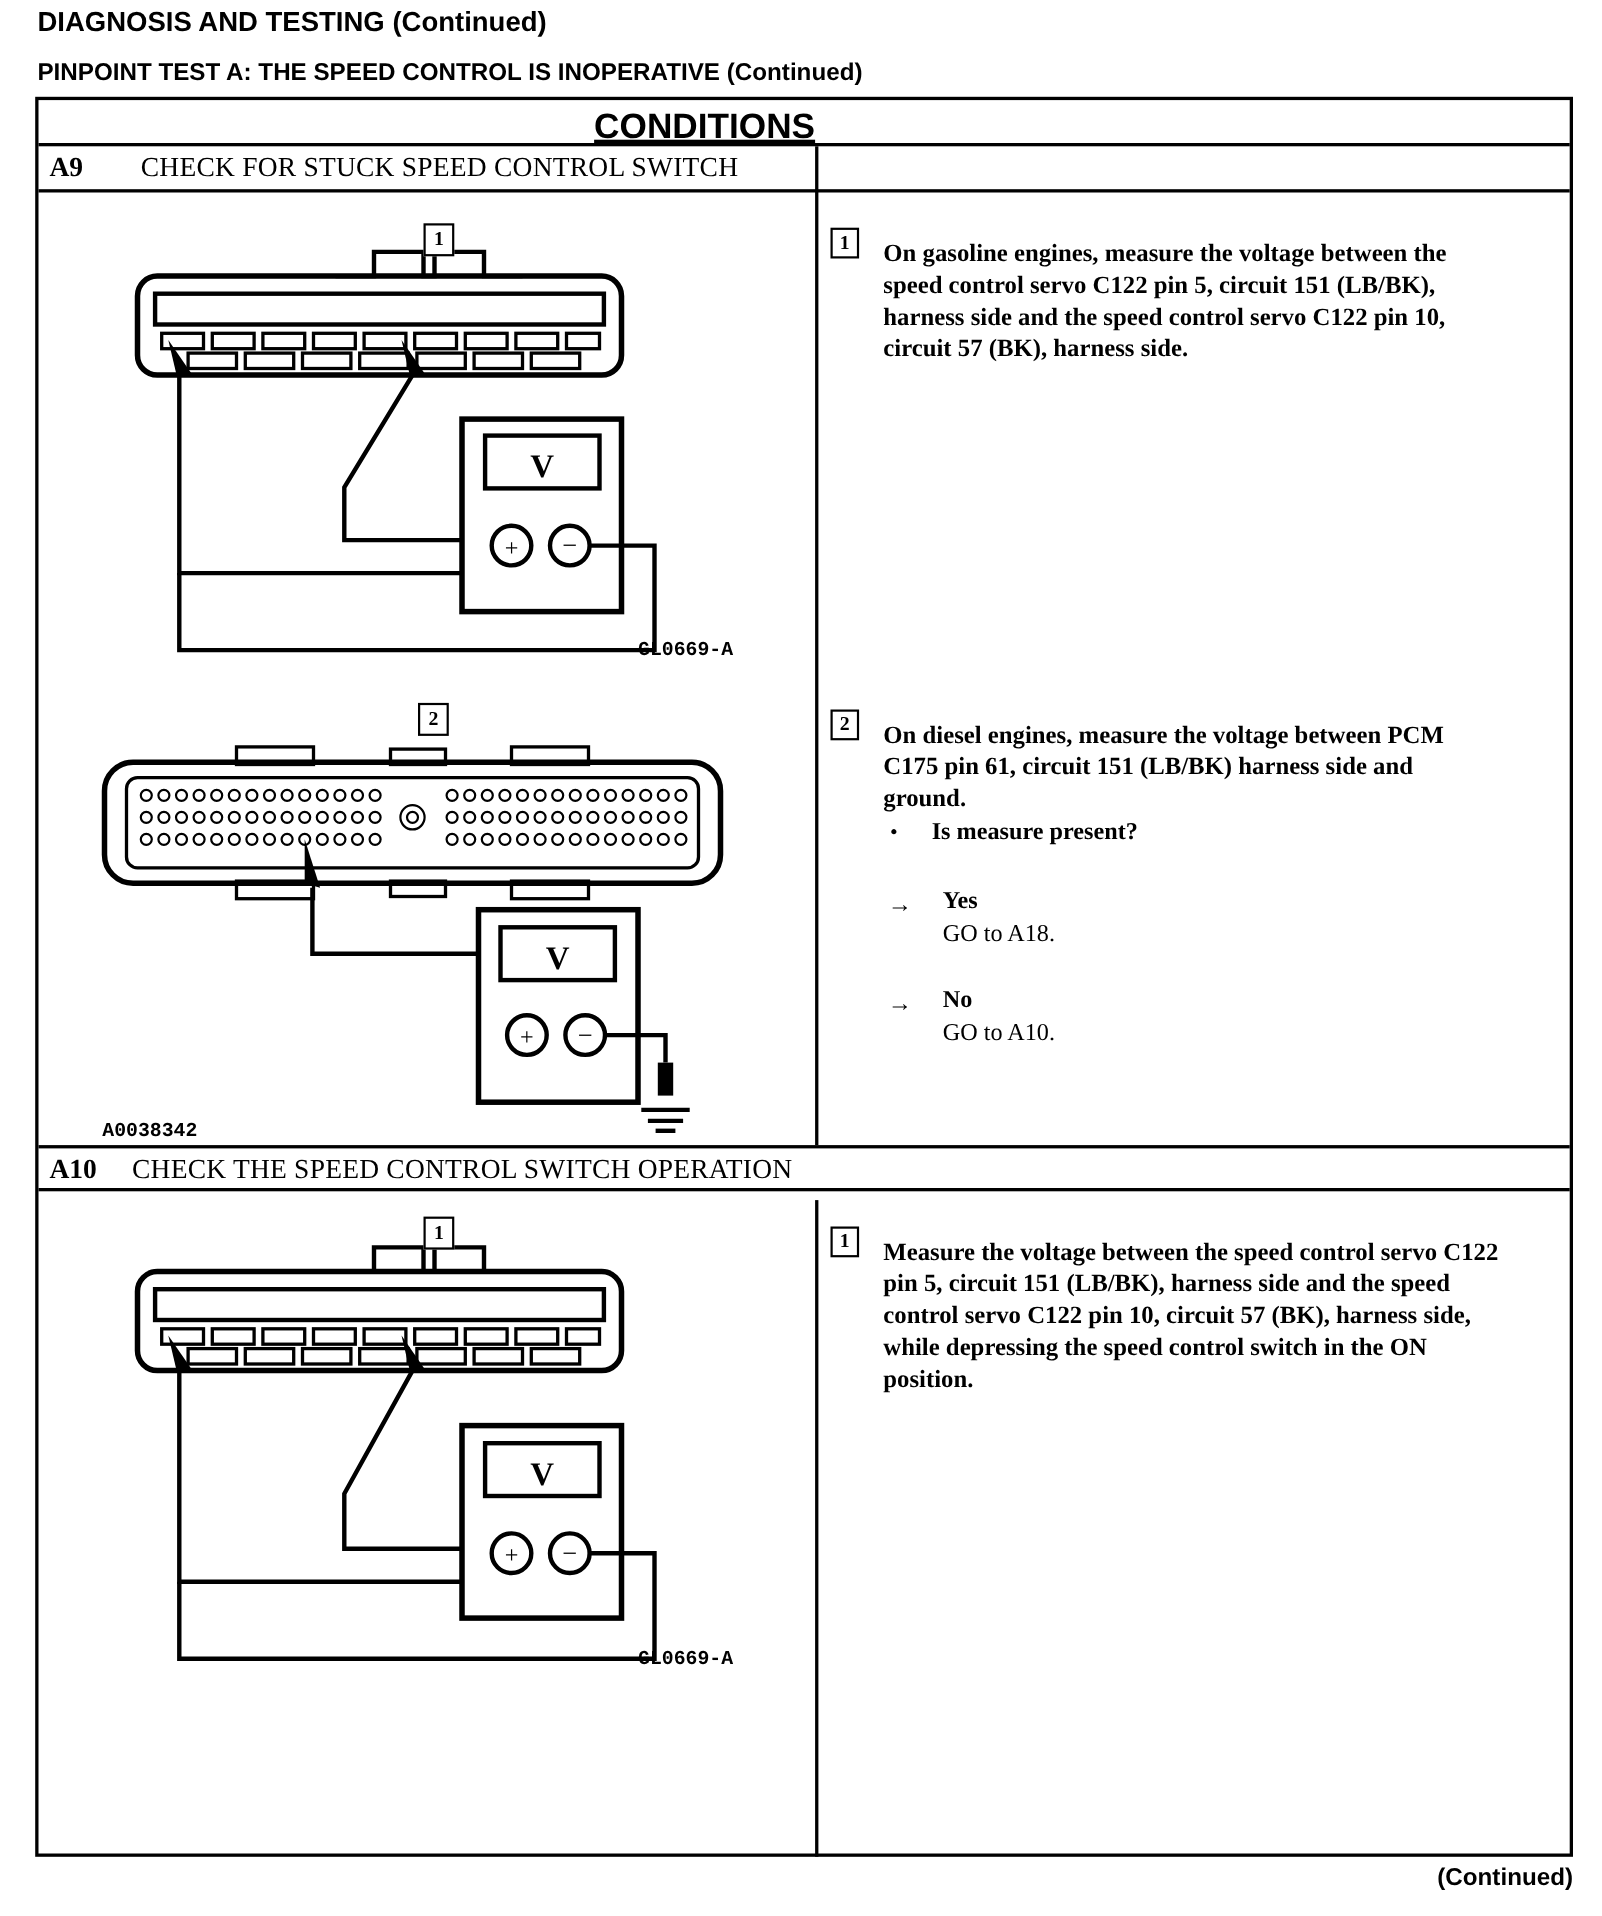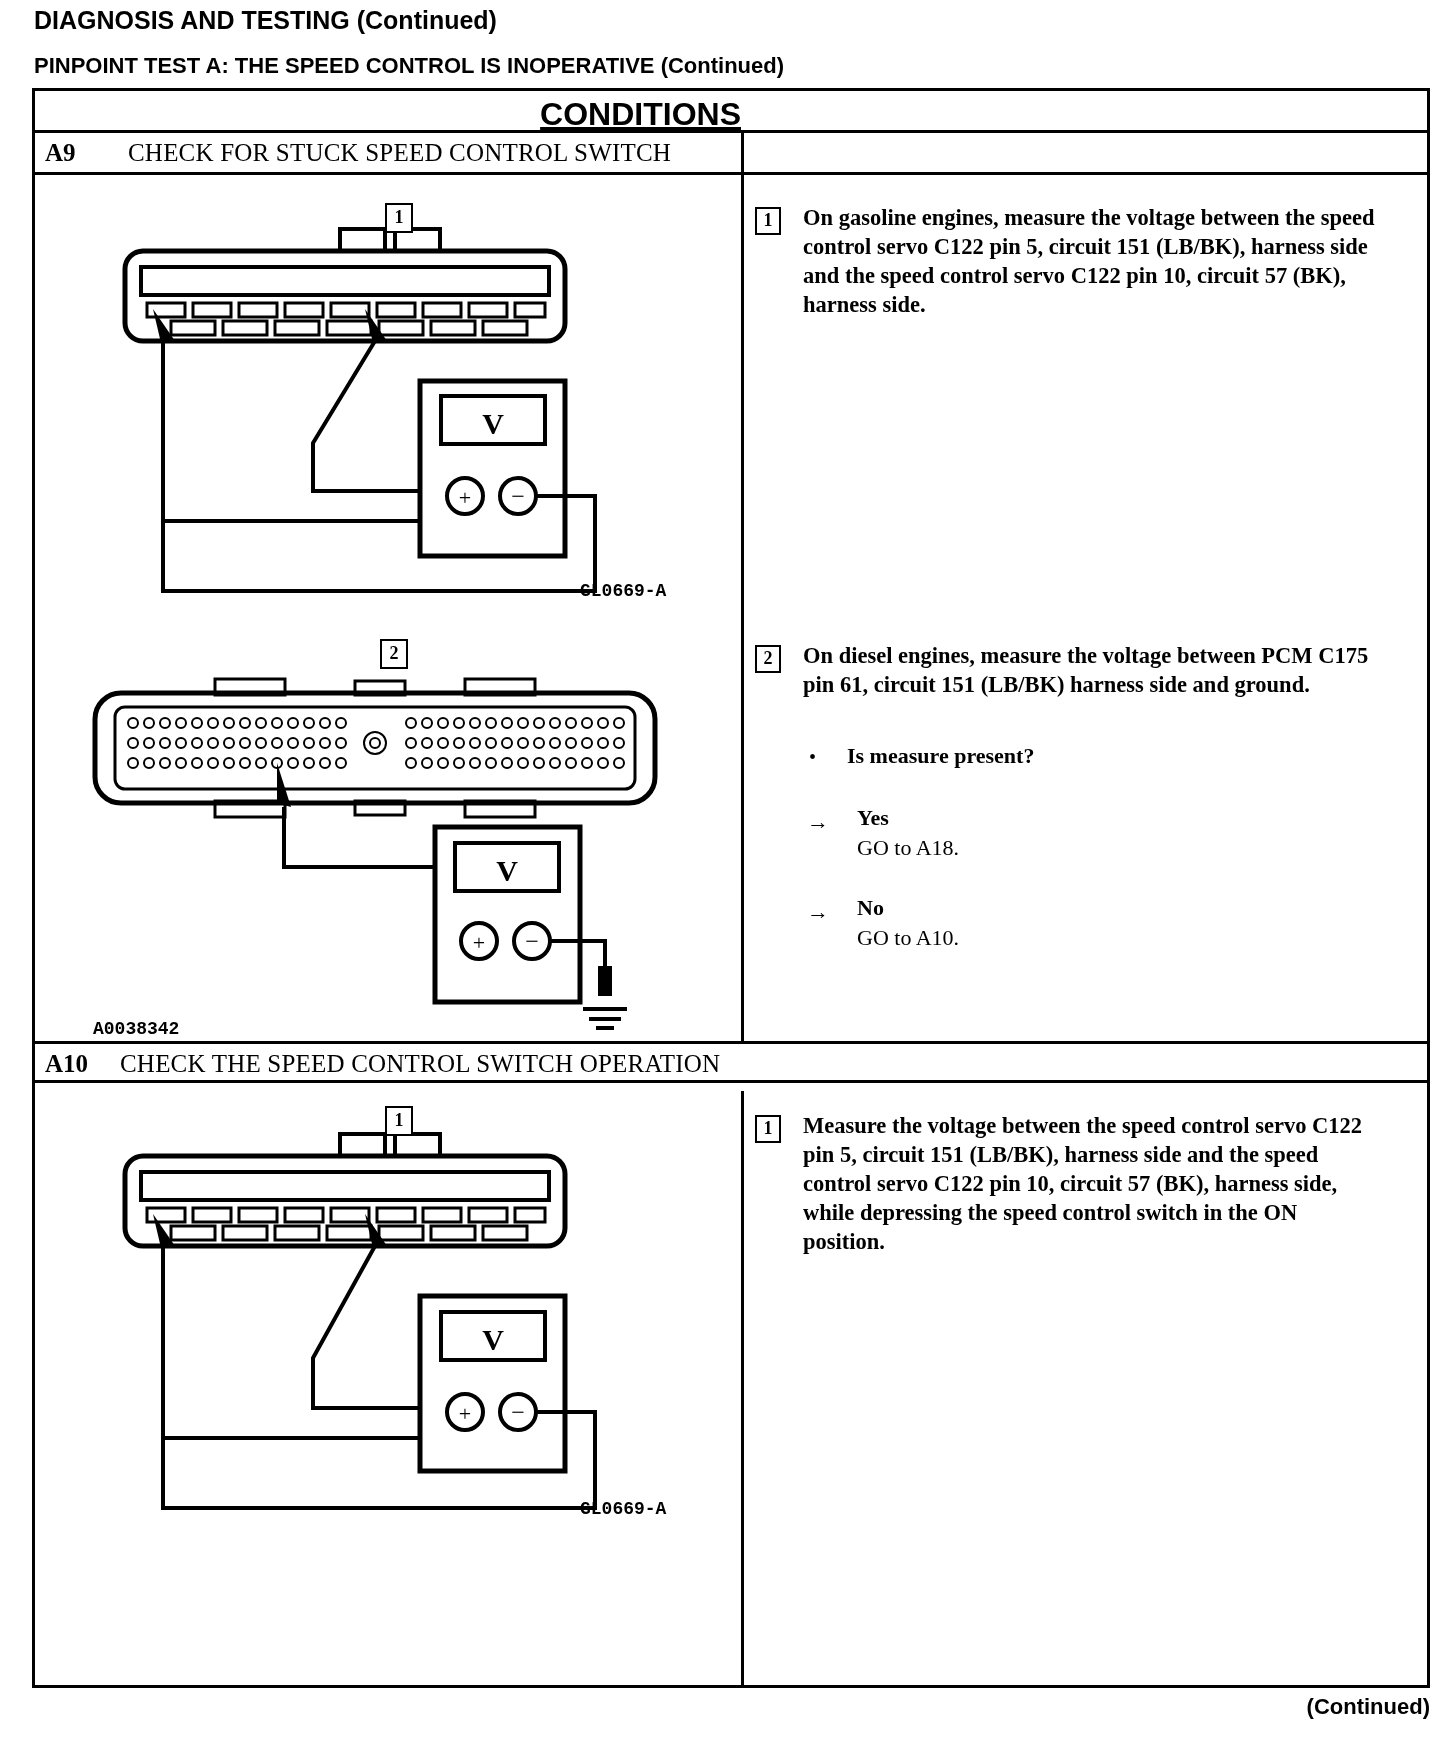--- a/index.html
+++ b/index.html
@@ -66,21 +66,21 @@
     width:22px;height:24px;line-height:22px;
     text-align:center;font-size:18px;font-weight:bold;
     vertical-align:top;
     font-family:"Liberation Serif", serif;
   }
   .detail{
     position:absolute;
   }
   .detail .nb{position:absolute;left:0;top:4px;}
   .detail p{
-    margin:0;font-size:22.5px;line-height:29px;
+    margin:12px;font-size:22.5px;line-height:29px;
     font-weight:bold;
   }
   .detail .body{margin-left:48px;}
 
   .bullet-line{
     position:absolute;font-size:22px;font-weight:bold;
   }
   .bullet-dot{position:absolute;font-size:20px;}
   .arrow{position:absolute;font-size:22px;}
 

